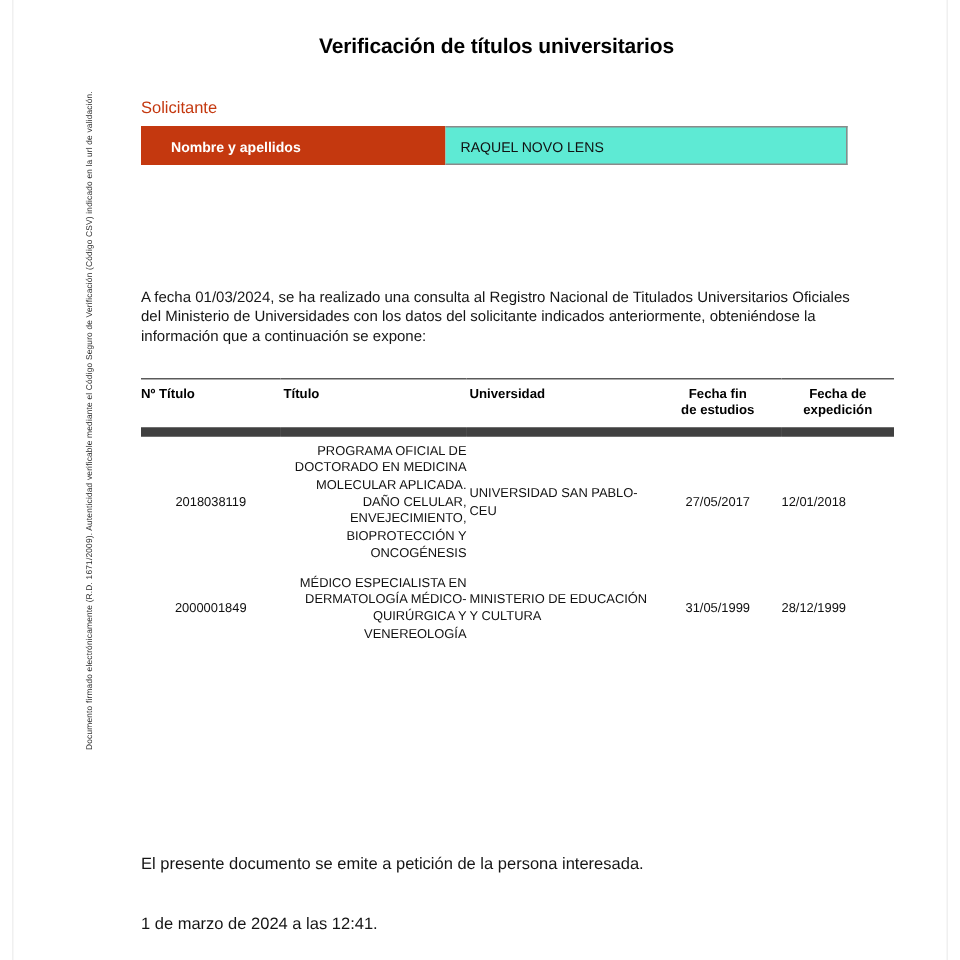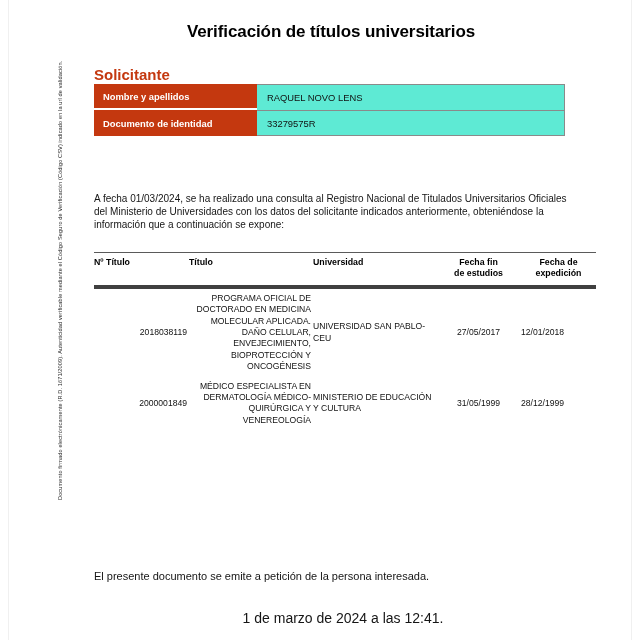--- a/index.html
+++ b/index.html
@@ -53,57 +53,57 @@
     width: 500px;
     height: 640px;
   }
 
   .doc-title {
     position: absolute;
     left: 0;
     top: 22px;
     width: 474px;
     text-align: center;
-    font-size: 17px;
+    font-size: 14px;
     font-weight: bold;
     letter-spacing: -0.1px;
     color: #000;
   }
 
   .section-label {
     position: absolute;
     left: 0;
     top: 66px;
-    font-size: 15px;
-    font-weight: bold;
+    font-size: 11px;
+    font-weight: normal;
     color: #c4380f;
   }
 
   
   .applicant-table {
     position: absolute;
     left: 0;
     top: 84px;
     width: 471px;
     border-collapse: separate;
     border-spacing: 0;
     table-layout: fixed;
   }
   .applicant-table td {
     height: 26px;
     vertical-align: middle;
     font-size: 9.4px;
     box-sizing: border-box;
   }
   .ap-key {
-    width: 163px;
+    width: 203px;
     background: #c4380f;
     color: #ffffff;
     font-weight: bold;
-    padding-left: 9px;
+    padding-left: 20px;
     border-bottom: 2px solid #ffffff;
   }
   .applicant-table tr:last-child .ap-key {
     border-bottom: none;
   }
   .ap-val {
     background: #5eead4;
     color: #111;
     padding-left: 10px;
     border: 1px solid #8a8a8a;
@@ -136,29 +136,29 @@
     font-size: 8.6px;
   }
   .degrees thead th {
     font-size: 8.8px;
     font-weight: bold;
     color: #000;
     padding: 4px 0 5px 0;
     vertical-align: top;
     line-height: 11.4px;
     border-top: 1px solid #5a5a5a;
-    border-bottom: 4px solid #404040;
+    border-bottom: 6px solid #404040;
   }
   .degrees tbody td {
     padding: 4px 0 4px 0;
     line-height: 11.4px;
     vertical-align: middle;
     color: #111;
   }
-  .col-num   { width: 93px; text-align: right; }
+  .col-num   { width: 93px; text-align: center; }
   .col-title { width: 122px; text-align: right; padding-left: 2px !important; }
   .col-uni   { width: 123px; text-align: left; padding-left: 2px !important; }
   .col-fin   { width: 85px; text-align: center; }
   .col-exp   { width: 75px; }
 
   .degrees thead .col-num   { text-align: left; }
   .degrees thead .col-title { text-align: left; }
   .degrees thead .col-uni   { text-align: left; }
   .degrees thead .col-fin   { text-align: center; }
   .degrees thead .col-exp   { text-align: center; }
@@ -171,22 +171,22 @@
     left: 0;
     top: 570px;
     font-size: 11px;
     color: #151515;
   }
   .signature-date {
     position: absolute;
     left: 0;
     top: 610px;
     width: 498px;
-    text-align: center;
-    font-size: 14px;
+    text-align: left;
+    font-size: 11px;
     color: #151515;
   }
 </style>
 </head>
 <body>
 
 <div class="page">
 
   <div class="side-strip">Documento firmado electrónicamente (R.D. 1671/2009). Autenticidad verificable mediante el Código Seguro de Verificación (Código CSV) indicado en la url de validación.</div>
 
@@ -194,24 +194,20 @@
 
     <div class="doc-title">Verificación de títulos universitarios</div>
 
     <div class="section-label">Solicitante</div>
 
     <table class="applicant-table">
       <tbody>
         <tr>
           <td class="ap-key">Nombre y apellidos</td>
           <td class="ap-val">RAQUEL NOVO LENS</td>
-        </tr>
-        <tr>
-          <td class="ap-key">Documento de identidad</td>
-          <td class="ap-val">33279575R</td>
         </tr>
       </tbody>
     </table>
 
     <div class="intro-para">A fecha 01/03/2024, se ha realizado una consulta al Registro Nacional de Titulados Universitarios Oficiales del Ministerio de Universidades con los datos del solicitante indicados anteriormente, obteniéndose la información que a continuación se expone:</div>
 
     <table class="degrees">
       <thead>
         <tr>
           <th class="col-num">Nº Título</th>

